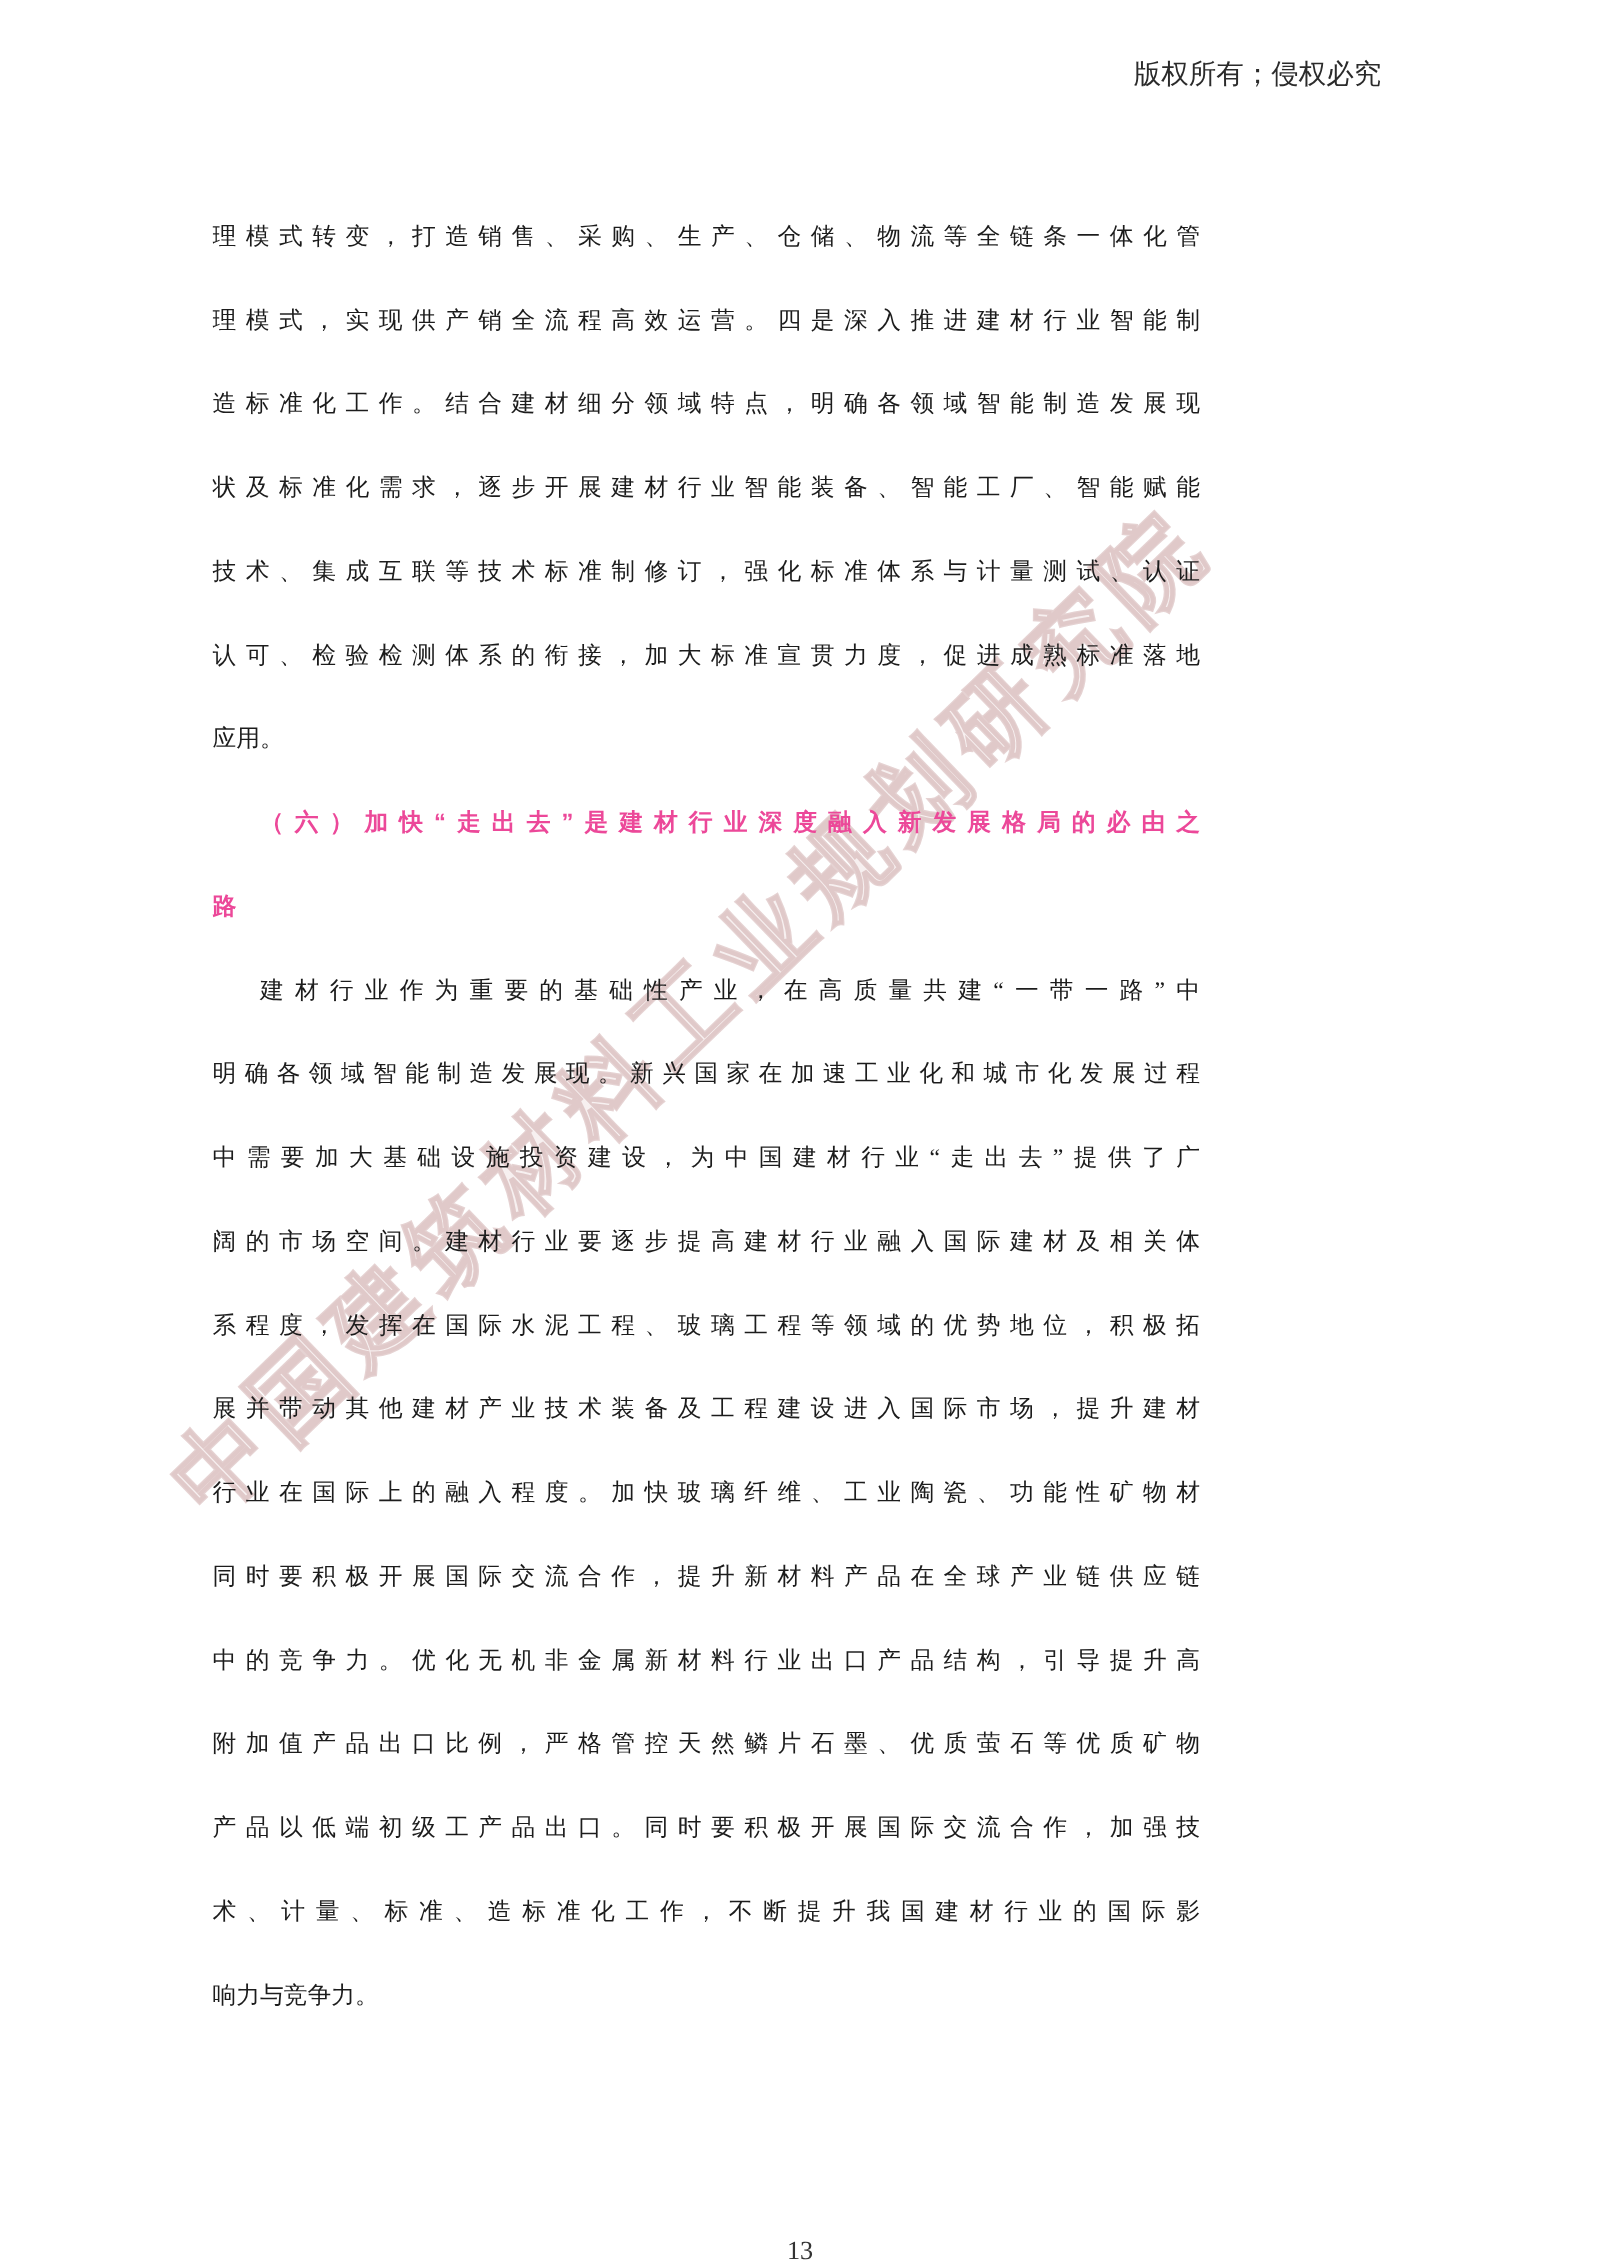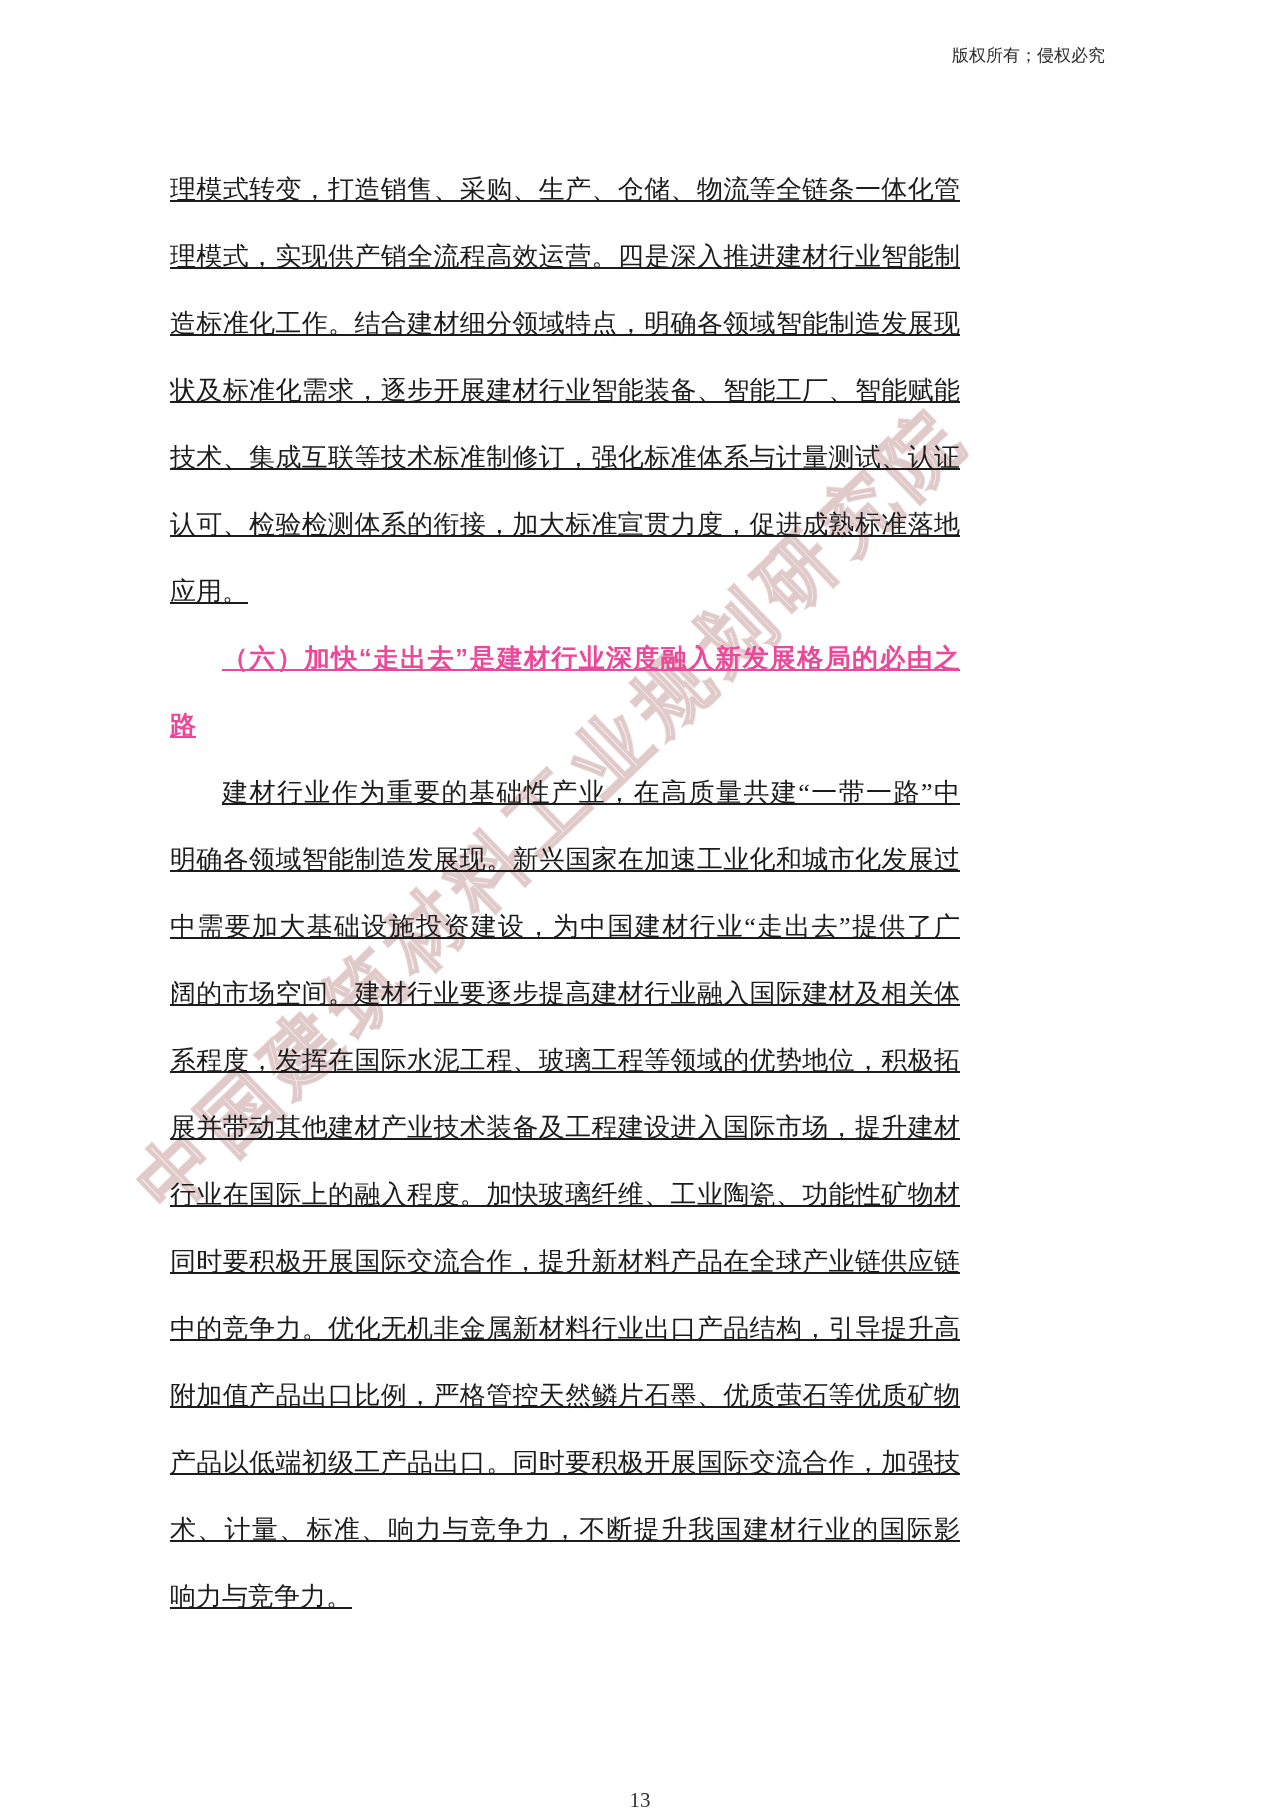--- a/index.html
+++ b/index.html
@@ -32,41 +32,40 @@
     -webkit-text-stroke: 2px rgba(192, 148, 148, 0.42);
     pointer-events: none;
     z-index: 0;
   }
   .header {
     position: absolute;
     top: 44px;
     left: 0;
     right: 175px;
     text-align: right;
-    font-size: 17px;
+    font-size: 22px;
     color: #2b2b2b;
     z-index: 1;
   }
   .content {
     position: absolute;
     left: 170px;
     top: 156px;
     width: 790px;
     z-index: 1;
   }
   .line {
     height: 67px;
     line-height: 67px;
-    font-size: 26px;
+    font-size: 19px;
     text-align: justify;
     text-align-last: justify;
     text-justify: inter-character;
     overflow: hidden;
     color: #1c1c1c;
-    text-decoration: underline;
   }
   .line.last {
     text-align: left;
     text-align-last: left;
   }
   .line.indent {
     text-indent: 2em;
   }
   .line.heading {
     font-family: "Liberation Sans", "DejaVu Sans", sans-serif;
@@ -110,20 +109,20 @@
     <div class="line">明确各领域智能制造发展现。新兴国家在加速工业化和城市化发展过程</div>
     <div class="line">中需要加大基础设施投资建设，为中国建材行业“走出去”提供了广</div>
     <div class="line">阔的市场空间。建材行业要逐步提高建材行业融入国际建材及相关体</div>
     <div class="line">系程度，发挥在国际水泥工程、玻璃工程等领域的优势地位，积极拓</div>
     <div class="line">展并带动其他建材产业技术装备及工程建设进入国际市场，提升建材</div>
     <div class="line">行业在国际上的融入程度。加快玻璃纤维、工业陶瓷、功能性矿物材</div>
     <div class="line">同时要积极开展国际交流合作，提升新材料产品在全球产业链供应链</div>
     <div class="line">中的竞争力。优化无机非金属新材料行业出口产品结构，引导提升高</div>
     <div class="line">附加值产品出口比例，严格管控天然鳞片石墨、优质萤石等优质矿物</div>
     <div class="line">产品以低端初级工产品出口。同时要积极开展国际交流合作，加强技</div>
-    <div class="line">术、计量、标准、响力与竞争力，不断提升我国建材行业的国际影</div>
+    <div class="line">术、计量、标准、造标准化工作，不断提升我国建材行业的国际影</div>
     <div class="line last">响力与竞争力。</div>
 
   </div>
 
   <div class="footer">13</div>
 
 </div>
 
 </body></html>

